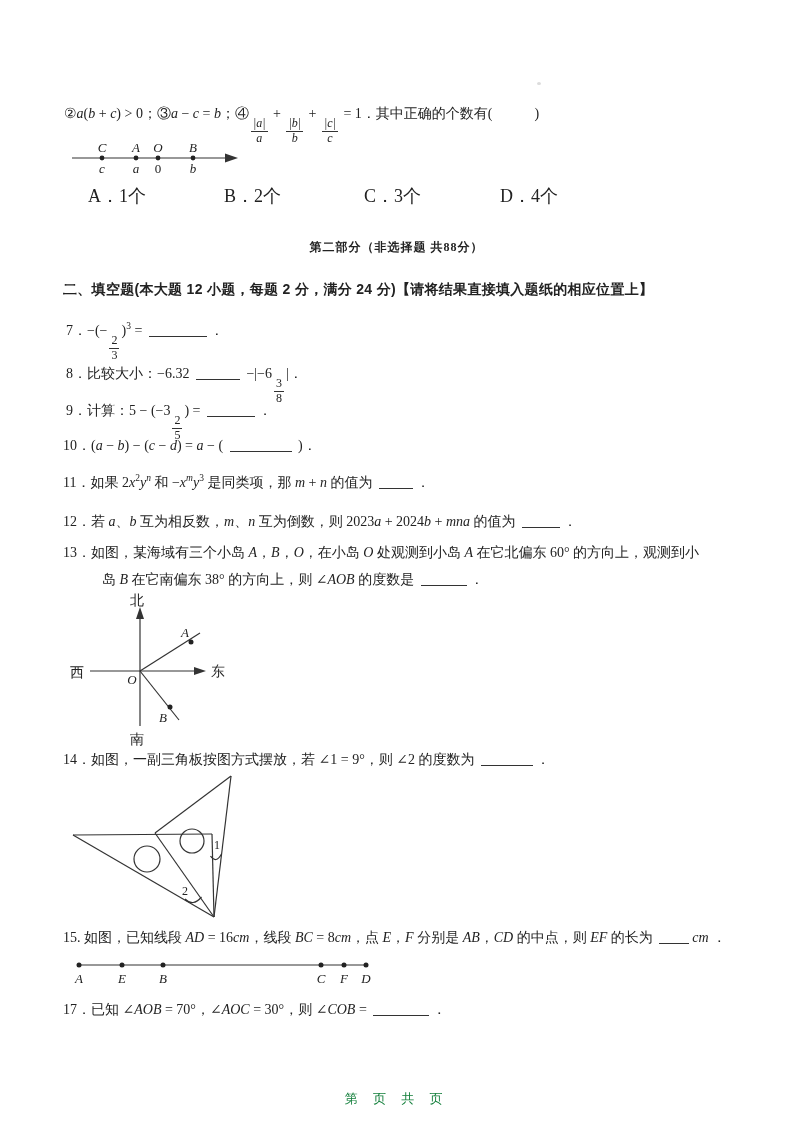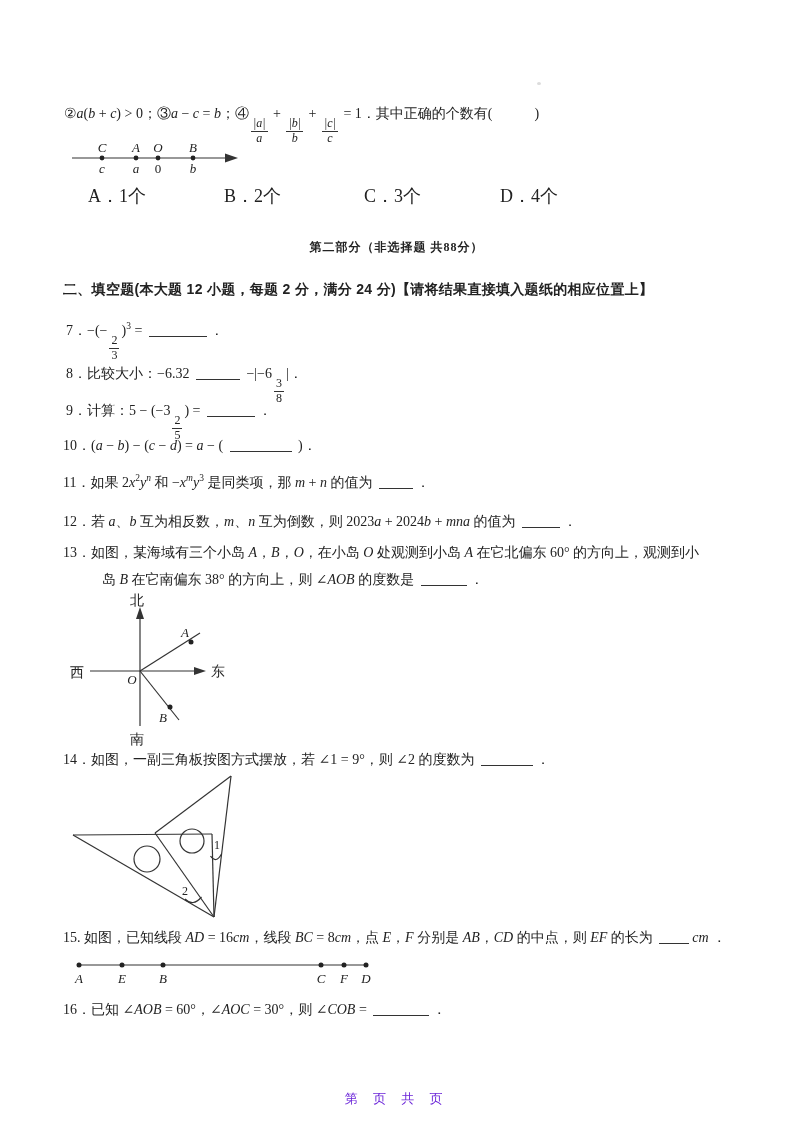--- a/index.html
+++ b/index.html
@@ -16,21 +16,21 @@
   .frac{display:inline-flex;flex-direction:column;align-items:center;vertical-align:-9px;line-height:1.15;font-size:12px;margin:0 2px;}
   .frac .fn{border-bottom:1px solid #333;padding:0 2px;display:block;}
   .frac .fd{padding:0 2px;display:block;}
   .frac.it .fn,.frac.it .fd{font-style:italic;}
   .section-title{position:absolute;left:0;top:239px;width:793px;text-align:center;
     font-weight:bold;font-size:12px;letter-spacing:1px;}
   .instructions{position:absolute;left:63px;top:281px;font-weight:bold;font-size:14px;
     font-family:"Liberation Sans","DejaVu Sans",sans-serif;letter-spacing:0.3px;}
   .opt{position:absolute;top:186px;font-size:18px;line-height:20px;}
   .footer{position:absolute;left:0;top:1090px;width:793px;text-align:center;font-size:13px;
-    letter-spacing:6px;color:#6d28d9;}
+    letter-spacing:6px;color:#15803d;}
   .speck{position:absolute;left:537px;top:82px;width:4px;height:3px;background:#dcdcdc;border-radius:50%;}
   svg{position:absolute;overflow:visible;}
   svg line, svg path{stroke:#333;stroke-width:1.2;fill:none;}
   svg circle.dot{fill:#222;stroke:none;}
   svg circle.hole{fill:none;stroke:#333;stroke-width:1.2;}
   svg polygon{fill:#333;stroke:none;}
   svg text{font-size:13px;fill:#222;font-family:"Liberation Serif","DejaVu Serif",serif;}
   svg text.cjk{font-size:14px;}
   svg text.pt{font-style:italic;}
   svg text.small{font-size:12px;}
@@ -141,15 +141,15 @@
   <circle class="dot" cx="274" cy="12" r="2.5"></circle>
   <circle class="dot" cx="296" cy="12" r="2.5"></circle>
   <text class="pt" x="9" y="30" text-anchor="middle">A</text>
   <text class="pt" x="52" y="30" text-anchor="middle">E</text>
   <text class="pt" x="93" y="30" text-anchor="middle">B</text>
   <text class="pt" x="251" y="30" text-anchor="middle">C</text>
   <text class="pt" x="274" y="30" text-anchor="middle">F</text>
   <text class="pt" x="296" y="30" text-anchor="middle">D</text>
 </svg>
 
-<div class="line" style="left:63px;top:1000px;"><span>16．已知 ∠</span><span class="it">AOB</span><span> = 60°，∠</span><span class="it">AOC</span><span> = 30°，则 ∠</span><span class="it">COB</span><span> = </span><span class="blank" style="width: 56px;"></span><span>．</span></div>
+<div class="line" style="left:63px;top:1000px;"><span>17．已知 ∠</span><span class="it">AOB</span><span> = 70°，∠</span><span class="it">AOC</span><span> = 30°，则 ∠</span><span class="it">COB</span><span> = </span><span class="blank" style="width: 56px;"></span><span>．</span></div>
 
 <div class="footer">第 页 共 页</div>
 
 </body></html>

